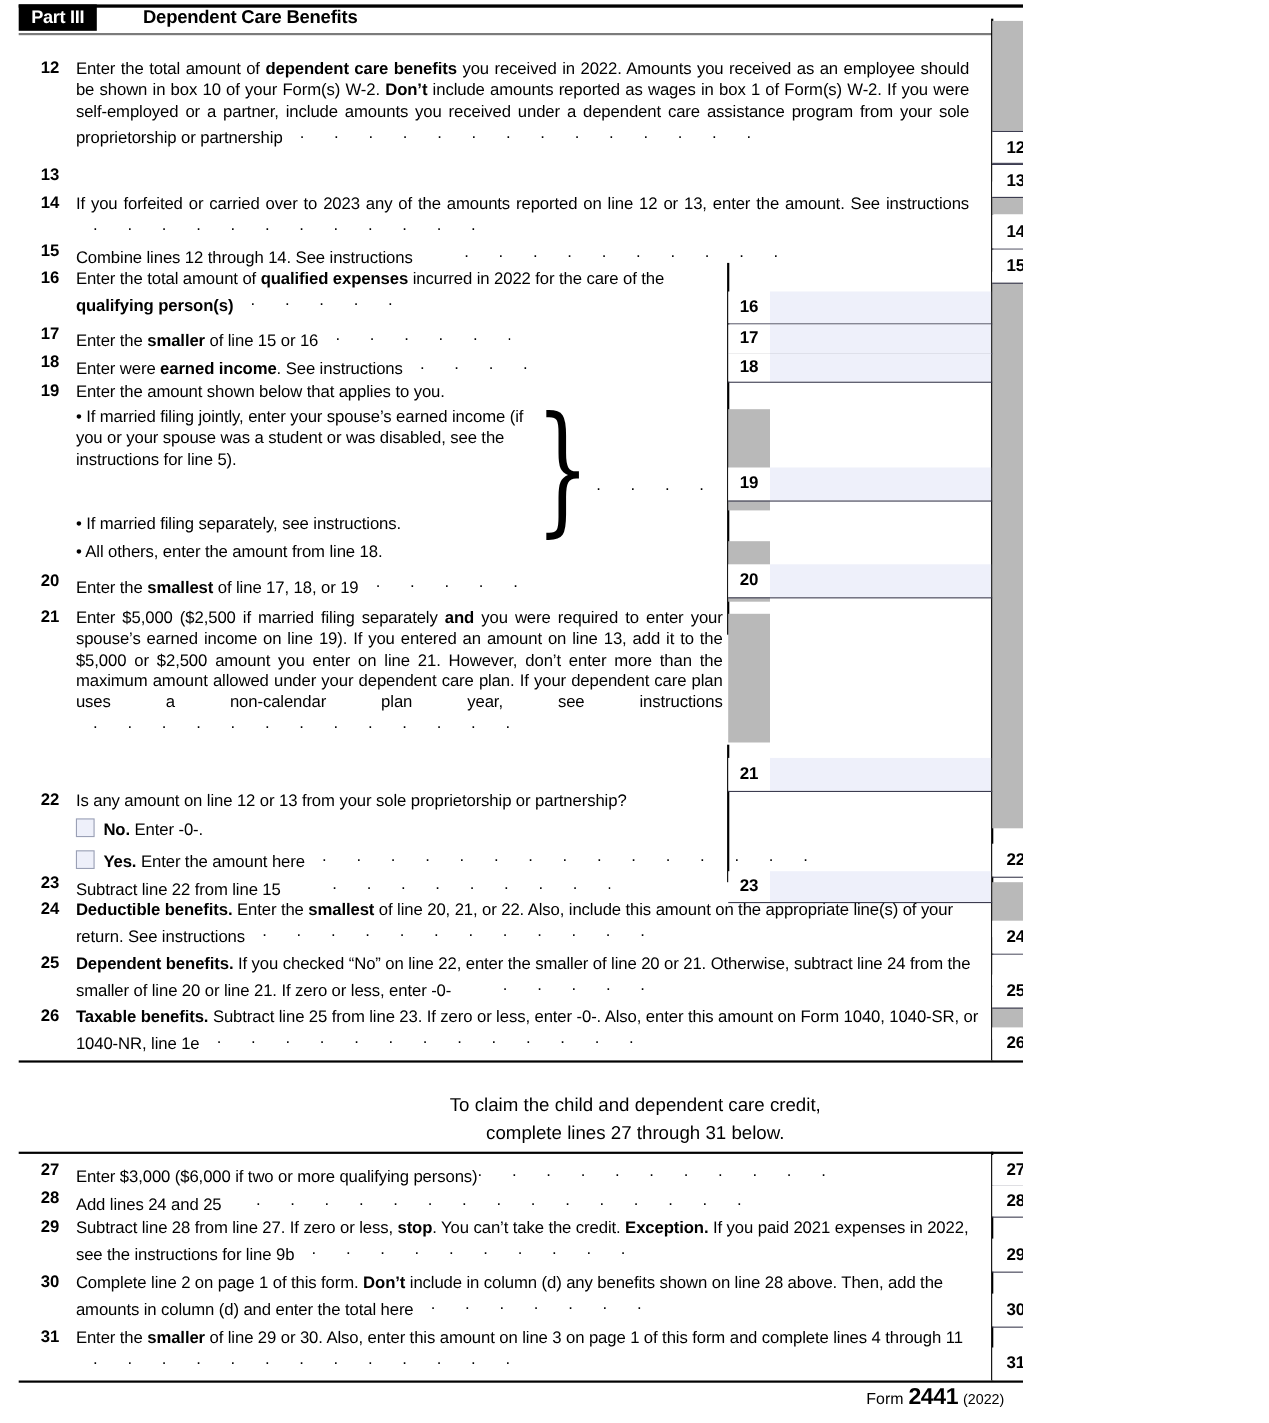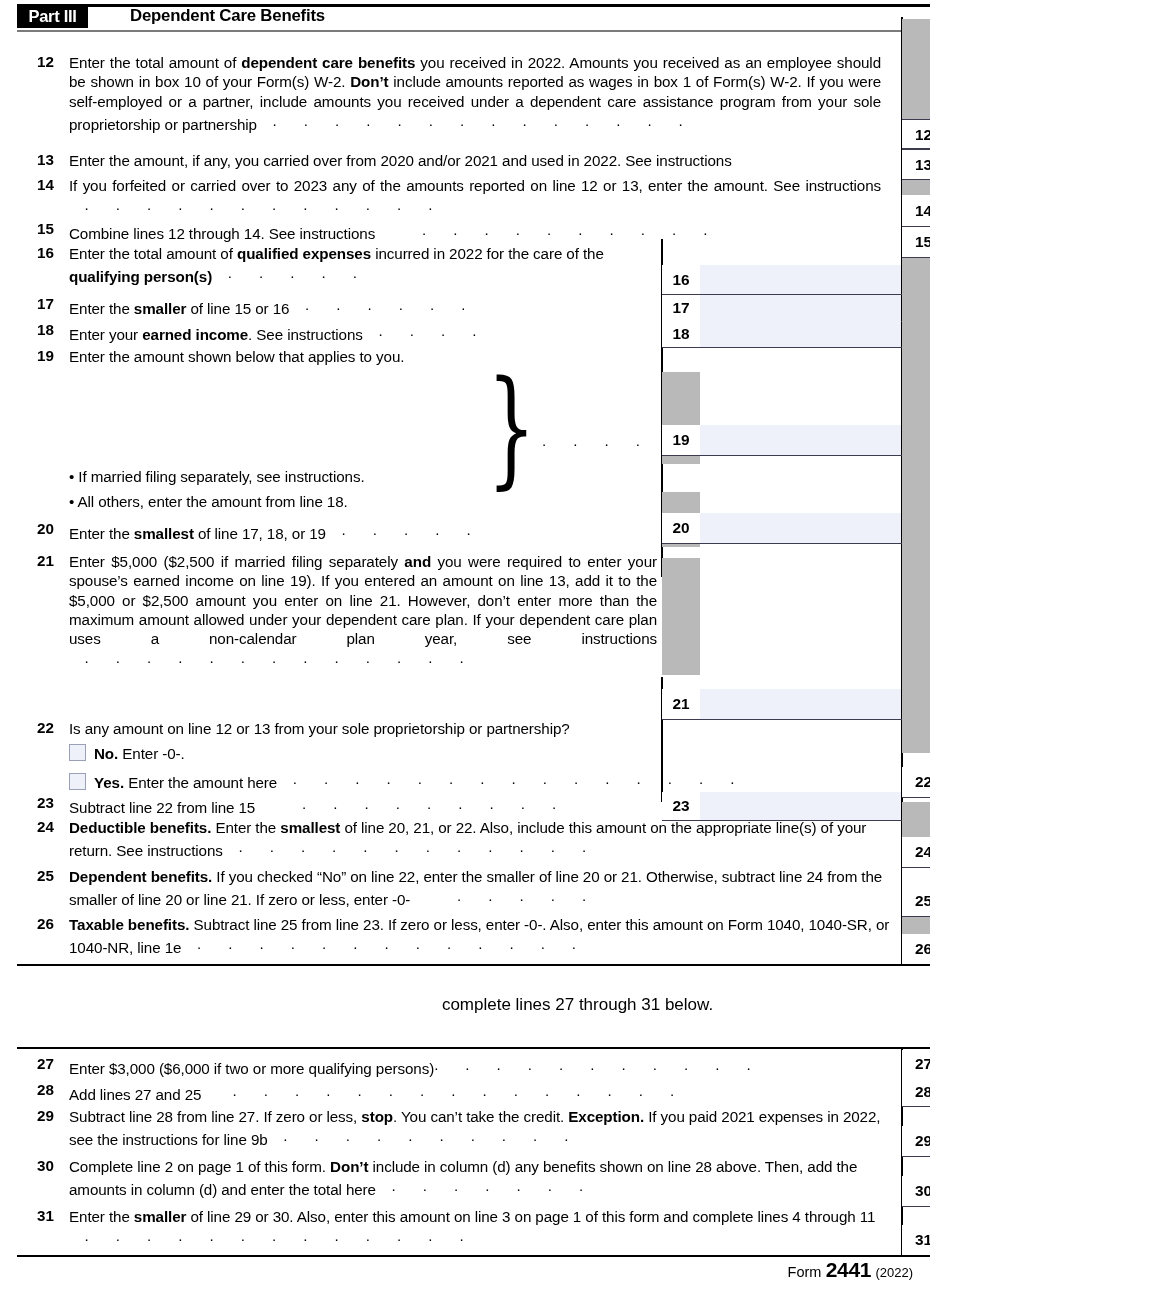--- a/index.html
+++ b/index.html
@@ -110,21 +110,20 @@
     <div class="cellgray" style="left:645px;top:541px;width:38px;height:117px;"></div>
 
     <div class="abs lnum" style="left:20px;top:36px;">12</div>
     <div class="abs txt justify" style="left:52px;top:36px;width:812px;"><span>Enter the total amount of </span><span class="bold">dependent care benefits</span><span> you received in 2022. Amounts you received as an employee should be shown in box 10 of your Form(s) W-2. </span><span class="bold">Don’t</span><span> include amounts reported as wages in box 1 of Form(s) W-2. If you were self-employed or a partner, include amounts you received under a dependent care assistance program from your sole proprietorship or partnership</span><span class="dots" style="width:430px;">&nbsp;. . . . . . . . . . . . . . . . . . . . . . . . . . . . . . . .</span></div>
 
     <div class="numbox" style="left:885px;top:102px;width:43px;height:30px;line-height:30px;border-top:1.4px solid #3c3c50;border-bottom:1.4px solid #3c3c50;">12</div>
     <div class="field" style="left:928px;top:102px;width:193px;height:30px;"></div>
     <div class="fline" style="left:885px;top:132px;width:236px;"></div>
 
     <div class="abs lnum" style="left:20px;top:134px;">13</div>
-    <div class="abs txt" style="left:52px;top:134px;width:832px;"><span>Enter the amount, if any, you carried over from 2020 and/or 2021 and used in 2022. See instructions</span></div>
     <div class="numbox" style="left:885px;top:133px;width:43px;height:29px;line-height:29px;">13</div>
     <div class="field" style="left:928px;top:133px;width:193px;height:29px;"></div>
     <div class="fline" style="left:885px;top:162px;width:236px;"></div>
 
     <div class="abs lnum" style="left:20px;top:159px;">14</div>
     <div class="abs txt justify" style="left:52px;top:159px;width:812px;"><span>If you forfeited or carried over to 2023 any of the amounts reported on line 12 or 13, enter the amount. See instructions</span><span class="dots" style="width:380px;">&nbsp;. . . . . . . . . . . . . . . . . . . . . . . . . . . . .</span></div>
     <div class="numbox" style="left:885px;top:178px;width:43px;height:31px;line-height:31px;">14</div>
     <div class="field" style="left:928px;top:178px;width:193px;height:31px;"></div>
     <div class="paren" style="left:933px;top:184px;">(</div>
     <div class="paren" style="left:1105px;top:184px;">)</div>
@@ -142,27 +141,28 @@
     <div class="field" style="left:683px;top:248px;width:201px;height:29px;"></div>
     <div class="fline" style="left:645px;top:277px;width:240px;"></div>
 
     <div class="abs lnum" style="left:20px;top:278px;">17</div>
     <div class="abs txt" style="left:52px;top:278px;width:590px;"><span>Enter the </span><span class="bold">smaller</span><span> of line 15 or 16</span><span class="dots" style="width:175px;">&nbsp;. . . . . . . . . . . .</span></div>
     <div class="numbox" style="left:645px;top:278px;width:38px;height:26px;line-height:26px;">17</div>
     <div class="field" style="left:683px;top:278px;width:201px;height:26px;"></div>
     <div class="fline" style="left:645px;top:304px;width:240px;"></div>
 
     <div class="abs lnum" style="left:20px;top:304px;">18</div>
-    <div class="abs txt" style="left:52px;top:304px;width:590px;"><span>Enter your </span><span class="bold">earned income</span><span>. See instructions</span><span class="dots" style="width:128px;">&nbsp;. . . . . . . .</span></div>
+    <div class="abs txt" style="left:52px;top:304px;width:590px;"><span>Enter were </span><span class="bold">earned income</span><span>. See instructions</span><span class="dots" style="width:128px;">&nbsp;. . . . . . . .</span></div>
     <div class="numbox" style="left:645px;top:304px;width:38px;height:26px;line-height:26px;">18</div>
     <div class="field" style="left:683px;top:304px;width:201px;height:26px;"></div>
     <div class="fline" style="left:645px;top:330px;width:240px;"></div>
 
     <div class="abs lnum" style="left:20px;top:330px;">19</div>
     <div class="abs txt" style="left:52px;top:330px;width:560px;">Enter the amount shown below that applies to you.</div>
+    <div class="abs txt" style="left:52px;top:353px;width:420px;">• If married filing jointly, enter your spouse’s earned income (if you or your spouse was a student or was disabled, see the instructions for line 5).</div>
     <div class="abs txt" style="left:52px;top:450px;width:430px;">• If married filing separately, see instructions.</div>
     <div class="abs txt" style="left:52px;top:475px;width:430px;">• All others, enter the amount from line 18.</div>
     <div class="brace" style="left:470px;top:346px;">}</div>
     <div class="abs dots" style="left:525px;top:415px;width:108px;">. . . . .</div>
     <div class="numbox" style="left:645px;top:408px;width:38px;height:30px;line-height:30px;">19</div>
     <div class="field" style="left:683px;top:408px;width:201px;height:30px;"></div>
     <div class="fline" style="left:645px;top:438px;width:240px;"></div>
 
     <div class="abs lnum" style="left:20px;top:503px;">20</div>
     <div class="abs txt" style="left:52px;top:503px;width:590px;"><span>Enter the </span><span class="bold">smallest</span><span> of line 17, 18, or 19</span><span class="dots" style="width:168px;">&nbsp;. . . . . . . . . .</span></div>
@@ -205,35 +205,36 @@
 
     <div class="abs lnum" style="left:20px;top:898px;">26</div>
     <div class="abs txt" style="left:52px;top:898px;width:832px;"><span class="bold">Taxable benefits.</span><span> Subtract line 25 from line 23. If zero or less, enter -0-. Also, enter this amount on Form 1040, 1040-SR, or 1040-NR, line 1e</span><span class="dots" style="width:412px;">&nbsp;. . . . . . . . . . . . . . . . . . . . . . . . . . . . .</span></div>
     <div class="numbox" style="left:885px;top:917px;width:43px;height:30px;line-height:30px;">26</div>
     <div class="field" style="left:928px;top:917px;width:193px;height:30px;"></div>
 
     <div class="hrule" style="top:947px;"></div>
   </div>
 
   <div class="claim" style="left:17px;top:992px;">
+    <div>To claim the child and dependent care credit,</div>
     <div>complete lines 27 through 31 below.</div>
   </div>
 
   <div class="abs frameB">
     <div class="hrule" style="top:0px;"></div>
     <div class="vlineblk" style="left:884px;top:0px;height:208px;"></div>
 
     <div class="abs lnum" style="left:20px;top:8px;">27</div>
     <div class="abs txt" style="left:52px;top:8px;width:832px;"><span>Enter $3,000 ($6,000 if two or more qualifying persons)</span><span class="dots" style="width:342px;">. . . . . . . . . . . . . . . . . . . . . . . .</span></div>
     <div class="numbox" style="left:885px;top:3px;width:43px;height:28px;line-height:28px;">27</div>
     <div class="field" style="left:928px;top:3px;width:193px;height:28px;"></div>
     <div class="fline" style="left:885px;top:31px;width:236px;"></div>
 
     <div class="abs lnum" style="left:20px;top:34px;">28</div>
-    <div class="abs txt" style="left:52px;top:34px;width:832px;"><span>Add lines 27 and 25</span><span class="dots" style="width:480px;">&nbsp;&nbsp;. . . . . . . . . . . . . . . . . . . . . . . . . . . . . . . . . .</span></div>
+    <div class="abs txt" style="left:52px;top:34px;width:832px;"><span>Add lines 24 and 25</span><span class="dots" style="width:480px;">&nbsp;&nbsp;. . . . . . . . . . . . . . . . . . . . . . . . . . . . . . . . . .</span></div>
     <div class="numbox" style="left:885px;top:31px;width:43px;height:28px;line-height:28px;">28</div>
     <div class="field" style="left:928px;top:31px;width:193px;height:28px;"></div>
     <div class="fline" style="left:885px;top:59px;width:236px;"></div>
 
     <div class="abs lnum" style="left:20px;top:60px;">29</div>
     <div class="abs txt" style="left:52px;top:60px;width:832px;"><span>Subtract line 28 from line 27. If zero or less, </span><span class="bold">stop</span><span>. You can’t take the credit. </span><span class="bold">Exception.</span><span> If you paid 2021 expenses in 2022, see the instructions for line 9b</span><span class="dots" style="width:322px;">&nbsp;. . . . . . . . . . . . . . . . . . . . . .</span></div>
     <div class="numbox" style="left:885px;top:79px;width:43px;height:30px;line-height:30px;">29</div>
     <div class="field" style="left:928px;top:79px;width:193px;height:30px;"></div>
     <div class="fline" style="left:885px;top:109px;width:236px;"></div>
 

